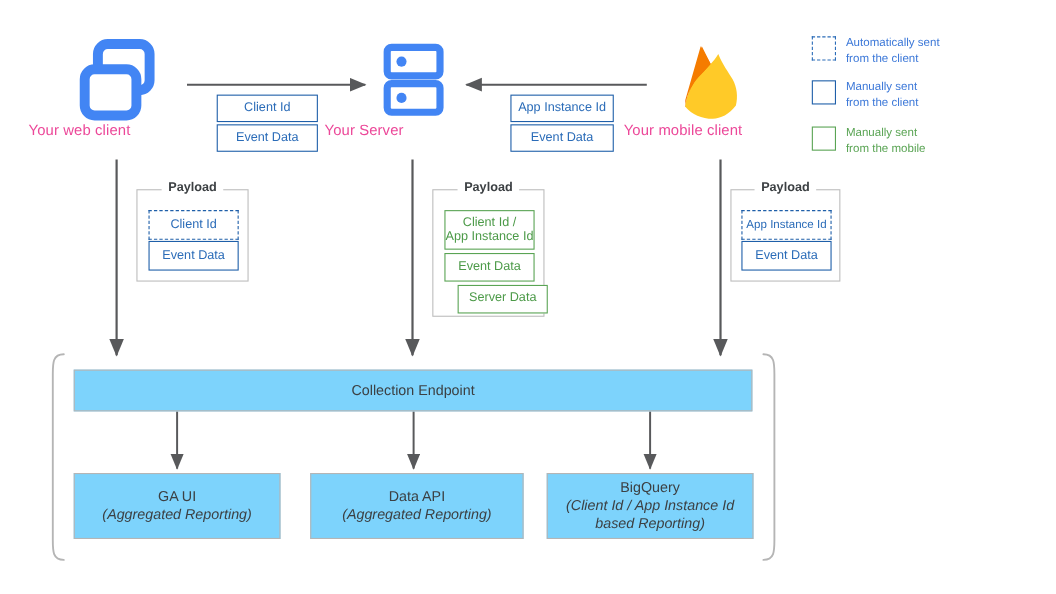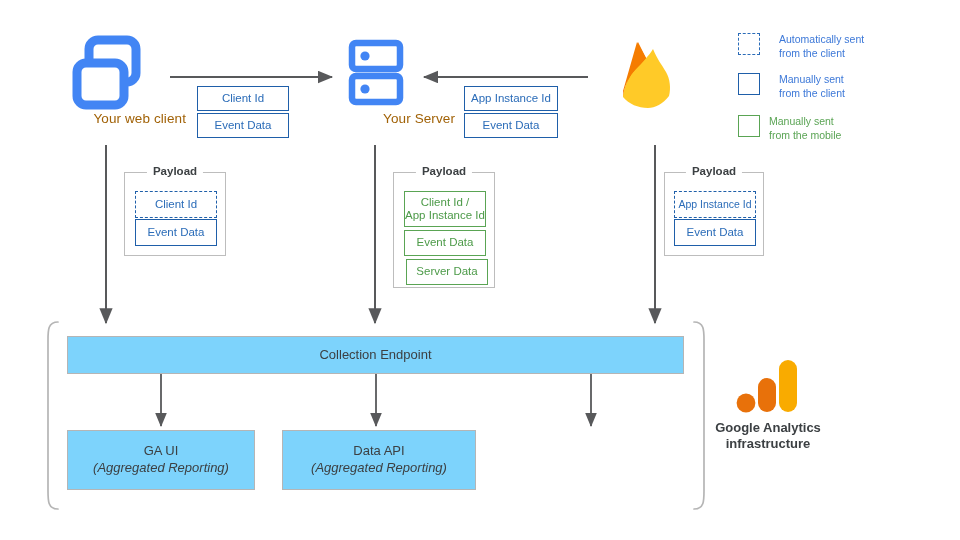--- a/index.html
+++ b/index.html
@@ -16,22 +16,22 @@
     width: 960px;
     height: 540px;
     background: #ffffff;
     overflow: hidden;
   }
   .abs { position: absolute; }
 
   
   .node-label {
     font-size: 13.5px;
-    color: #a16207;
-    text-align: right;
+    color: #ec4899;
+    text-align: left;
     white-space: nowrap;
     letter-spacing: 0.1px;
   }
 
   
   .databox {
     box-sizing: border-box;
     border: 1.4px solid #1f5fa9;
     color: #2b6cb8;
     font-size: 11.5px;
@@ -104,21 +104,21 @@
   }
   .sw-dashed { border: 1.5px dashed #2b6cb8; }
   .sw-blue   { border: 1.5px solid #1f5fa9; }
   .sw-green  { border: 1.5px solid #5aa454; }
   .legend-text {
     font-size: 10.5px;
     line-height: 1.32;
     white-space: nowrap;
     padding-top: 0px;
   }
-  .lt-blue  { color: #3c78d8; margin-left: 10px; }
+  .lt-blue  { color: #3c78d8; }
   .lt-green { color: #5aa454; }
 
   
   .ga-label {
     font-size: 13px;
     font-weight: bold;
     color: #3c4043;
     text-align: center;
     line-height: 1.3;
     white-space: nowrap;
@@ -176,39 +176,40 @@
   <div class="abs" style="left:613px; top:36px; width:68px; height:76px;">
     <svg width="68" height="76" viewBox="0 0 68 76">
       <path d="M10,61 L25,6 L35,26 L20,61 Z" fill="#F57C00"></path>
       <path d="M10,61 L25,6 L35,26 L20,61 Z" fill="#FFA000" opacity="0.0"></path>
       <path d="M16,63 L33,22 L43,36 L28,66 Z" fill="#FFA000"></path>
       <path d="M10,61 C10,61 11,46 22,34 C30,25 36,20 40,13 C44,23 49,29 53,36
                C57,43 58,52 56,60 C50,68 42,72 35,72 C25,72 16,68 10,61 Z" fill="#FFCA28"></path>
       <path d="M10,61 C10,61 11,46 22,34 C26,30 30,26 33,22 L24,6 L10,55 Z" fill="#F57C00"></path>
     </svg>
   </div>
+  <div class="abs node-label" style="left:567px; top:111px; width:160px;">Your mobile client</div>
 
   <div class="abs databox" style="left:197px; top:86px; width:92px; height:25px;">Client Id</div>
   <div class="abs databox" style="left:197px; top:113px; width:92px; height:25px;">Event Data</div>
 
   <div class="abs databox" style="left:464px; top:86px; width:94px; height:25px;">App Instance Id</div>
   <div class="abs databox" style="left:464px; top:113px; width:94px; height:25px;">Event Data</div>
 
   <div class="abs payload" style="left:124px; top:172px; width:102px; height:84px;">
     <span class="payload-title">Payload</span>
     <div class="databox dashed abs" style="left:10px; top:18px; width:82px; height:27px;">Client Id</div>
     <div class="databox abs" style="left:10px; top:46px; width:82px; height:27px;">Event Data</div>
   </div>
 
   <div class="abs payload" style="left:393px; top:172px; width:102px; height:116px;">
     <span class="payload-title">Payload</span>
     <div class="databox green abs" style="left:10px; top:18px; width:82px; height:36px; white-space:pre-line;">Client Id /
 App Instance Id</div>
     <div class="databox green abs" style="left:10px; top:57px; width:82px; height:26px;">Event Data</div>
-    <div class="databox green abs" style="left:12px; top:86px; width:82px; height:26px;">Server Data</div>
+    <div class="databox green abs" style="left:22px; top:86px; width:82px; height:26px;">Server Data</div>
   </div>
 
   <div class="abs payload" style="left:664px; top:172px; width:100px; height:84px;">
     <span class="payload-title">Payload</span>
     <div class="databox dashed abs" style="left:9px; top:18px; width:82px; height:27px; font-size:10.5px;">App Instance Id</div>
     <div class="databox abs" style="left:9px; top:46px; width:82px; height:27px;">Event Data</div>
   </div>
 
   <div class="abs greybox" style="left:67px; top:336px; width:617px; height:38px;">
     <span>Collection Endpoint</span>
@@ -217,30 +218,26 @@
   <div class="abs greybox" style="left:67px; top:430px; width:188px; height:60px;">
     <span>GA UI</span>
     <span class="sub">(Aggregated Reporting)</span>
   </div>
 
   <div class="abs greybox" style="left:282px; top:430px; width:194px; height:60px;">
     <span>Data API</span>
     <span class="sub">(Aggregated Reporting)</span>
   </div>
 
-
-  <div class="abs" style="left:713px; top:358px; width:110px; height:100px;">
-    <svg class="abs" style="left:22px; top:0;" width="66" height="56" viewBox="0 0 66 56">
-      <rect x="44" y="2" width="18" height="52" rx="9" ry="9" fill="#F9AB00"></rect>
-      <rect x="23" y="20" width="18" height="34" rx="9" ry="9" fill="#E8710A"></rect>
-      <circle cx="11" cy="45" r="9.4" fill="#E8710A"></circle>
-    </svg>
-    <div class="abs ga-label" style="left:-6px; top:62px; width:122px;">Google Analytics</div>
-    <div class="abs ga-label" style="left:-6px; top:78px; width:122px;">infrastructure</div>
-  </div>
+  <div class="abs greybox" style="left:497px; top:430px; width:188px; height:60px;">
+    <span>BigQuery</span>
+    <span class="sub" style="white-space:pre-line;">(Client Id / App Instance Id
+based Reporting)</span>
+  </div>
+
 
   <div class="legend-row" style="left:738px; top:33px;">
     <span class="legend-swatch sw-dashed"></span>
     <span class="legend-text lt-blue">
       <span>Automatically sent</span><br>
       <span>from the client</span>
     </span>
   </div>
 
   <div class="legend-row" style="left:738px; top:73px;">

